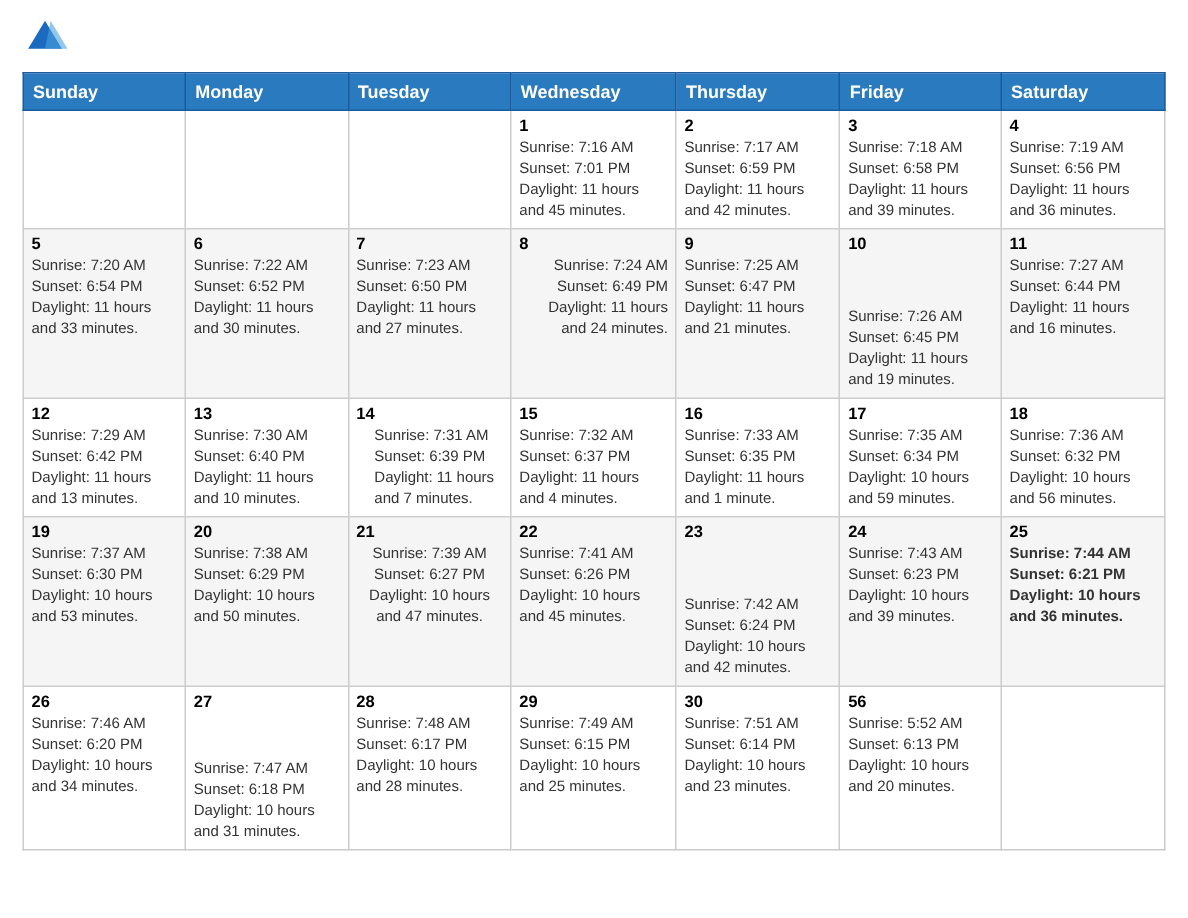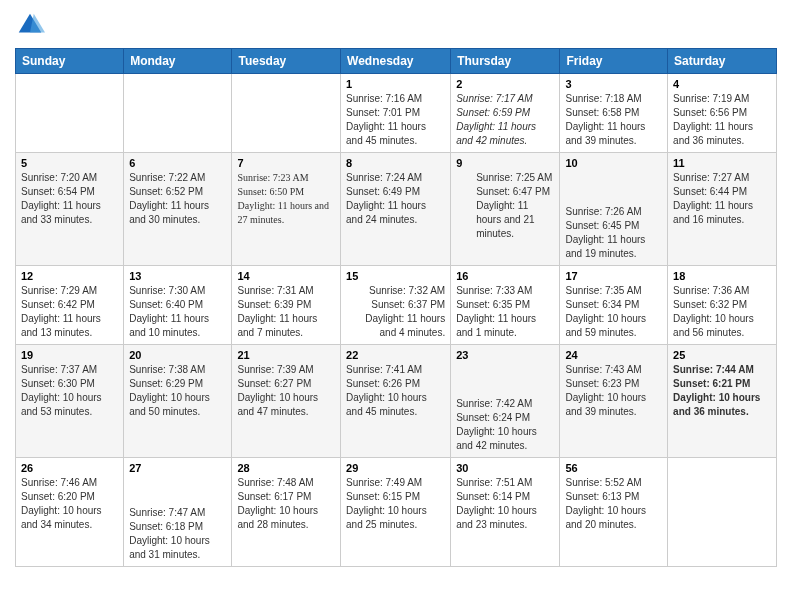--- a/index.html
+++ b/index.html
@@ -136,21 +136,21 @@
           <td class="empty-cell"></td>
           <td class="empty-cell"></td>
           <td>
             <span class="day-num">1</span>
             <div class="day-info" style="white-space: pre-line;">Sunrise: 7:16 AM
 Sunset: 7:01 PM
 Daylight: 11 hours and 45 minutes.</div>
           </td>
           <td>
             <span class="day-num">2</span>
-            <div class="day-info" style="white-space: pre-line; font-style: italic;">Sunrise: 7:17 AM
+            <div class="day-info" style="white-space: pre-line;">Sunrise: 7:17 AM
 Sunset: 6:59 PM
 Daylight: 11 hours and 42 minutes.</div>
           </td>
           <td>
             <span class="day-num">3</span>
             <div class="day-info" style="white-space: pre-line;">Sunrise: 7:18 AM
 Sunset: 6:58 PM
 Daylight: 11 hours and 39 minutes.</div>
           </td>
           <td>
@@ -168,33 +168,33 @@
 Daylight: 11 hours and 33 minutes.</div>
           </td>
           <td>
             <span class="day-num">6</span>
             <div class="day-info" style="white-space: pre-line;">Sunrise: 7:22 AM
 Sunset: 6:52 PM
 Daylight: 11 hours and 30 minutes.</div>
           </td>
           <td>
             <span class="day-num">7</span>
-            <div class="day-info" style="white-space: pre-line; font-family: Liberation Serif, serif;">Sunrise: 7:23 AM
+            <div class="day-info" style="white-space: pre-line;">Sunrise: 7:23 AM
 Sunset: 6:50 PM
 Daylight: 11 hours and 27 minutes.</div>
           </td>
           <td>
             <span class="day-num">8</span>
-            <div class="day-info" style="white-space: pre-line;">Sunrise: 7:24 AM
+            <div class="day-info" style="white-space: pre-line; text-align: right;">Sunrise: 7:24 AM
 Sunset: 6:49 PM
 Daylight: 11 hours and 24 minutes.</div>
           </td>
           <td>
             <span class="day-num">9</span>
-            <div class="day-info" style="white-space: pre-line; margin-left: 20px;">Sunrise: 7:25 AM
+            <div class="day-info" style="white-space: pre-line;">Sunrise: 7:25 AM
 Sunset: 6:47 PM
 Daylight: 11 hours and 21 minutes.</div>
           </td>
           <td>
             <span class="day-num">10</span>
             <div class="day-info" style="white-space: pre-line; margin-top: 36px;">Sunrise: 7:26 AM
 Sunset: 6:45 PM
 Daylight: 11 hours and 19 minutes.</div>
           </td>
           <td>
@@ -212,27 +212,27 @@
 Daylight: 11 hours and 13 minutes.</div>
           </td>
           <td>
             <span class="day-num">13</span>
             <div class="day-info" style="white-space: pre-line;">Sunrise: 7:30 AM
 Sunset: 6:40 PM
 Daylight: 11 hours and 10 minutes.</div>
           </td>
           <td>
             <span class="day-num">14</span>
-            <div class="day-info" style="white-space: pre-line;">Sunrise: 7:31 AM
+            <div class="day-info" style="white-space: pre-line; margin-left: 12px;">Sunrise: 7:31 AM
 Sunset: 6:39 PM
 Daylight: 11 hours and 7 minutes.</div>
           </td>
           <td>
             <span class="day-num">15</span>
-            <div class="day-info" style="white-space: pre-line; text-align: right;">Sunrise: 7:32 AM
+            <div class="day-info" style="white-space: pre-line;">Sunrise: 7:32 AM
 Sunset: 6:37 PM
 Daylight: 11 hours and 4 minutes.</div>
           </td>
           <td>
             <span class="day-num">16</span>
             <div class="day-info" style="white-space: pre-line;">Sunrise: 7:33 AM
 Sunset: 6:35 PM
 Daylight: 11 hours and 1 minute.</div>
           </td>
           <td>
@@ -256,21 +256,21 @@
 Daylight: 10 hours and 53 minutes.</div>
           </td>
           <td>
             <span class="day-num">20</span>
             <div class="day-info" style="white-space: pre-line;">Sunrise: 7:38 AM
 Sunset: 6:29 PM
 Daylight: 10 hours and 50 minutes.</div>
           </td>
           <td>
             <span class="day-num">21</span>
-            <div class="day-info" style="white-space: pre-line;">Sunrise: 7:39 AM
+            <div class="day-info" style="white-space: pre-line; text-align: center;">Sunrise: 7:39 AM
 Sunset: 6:27 PM
 Daylight: 10 hours and 47 minutes.</div>
           </td>
           <td>
             <span class="day-num">22</span>
             <div class="day-info" style="white-space: pre-line;">Sunrise: 7:41 AM
 Sunset: 6:26 PM
 Daylight: 10 hours and 45 minutes.</div>
           </td>
           <td>

